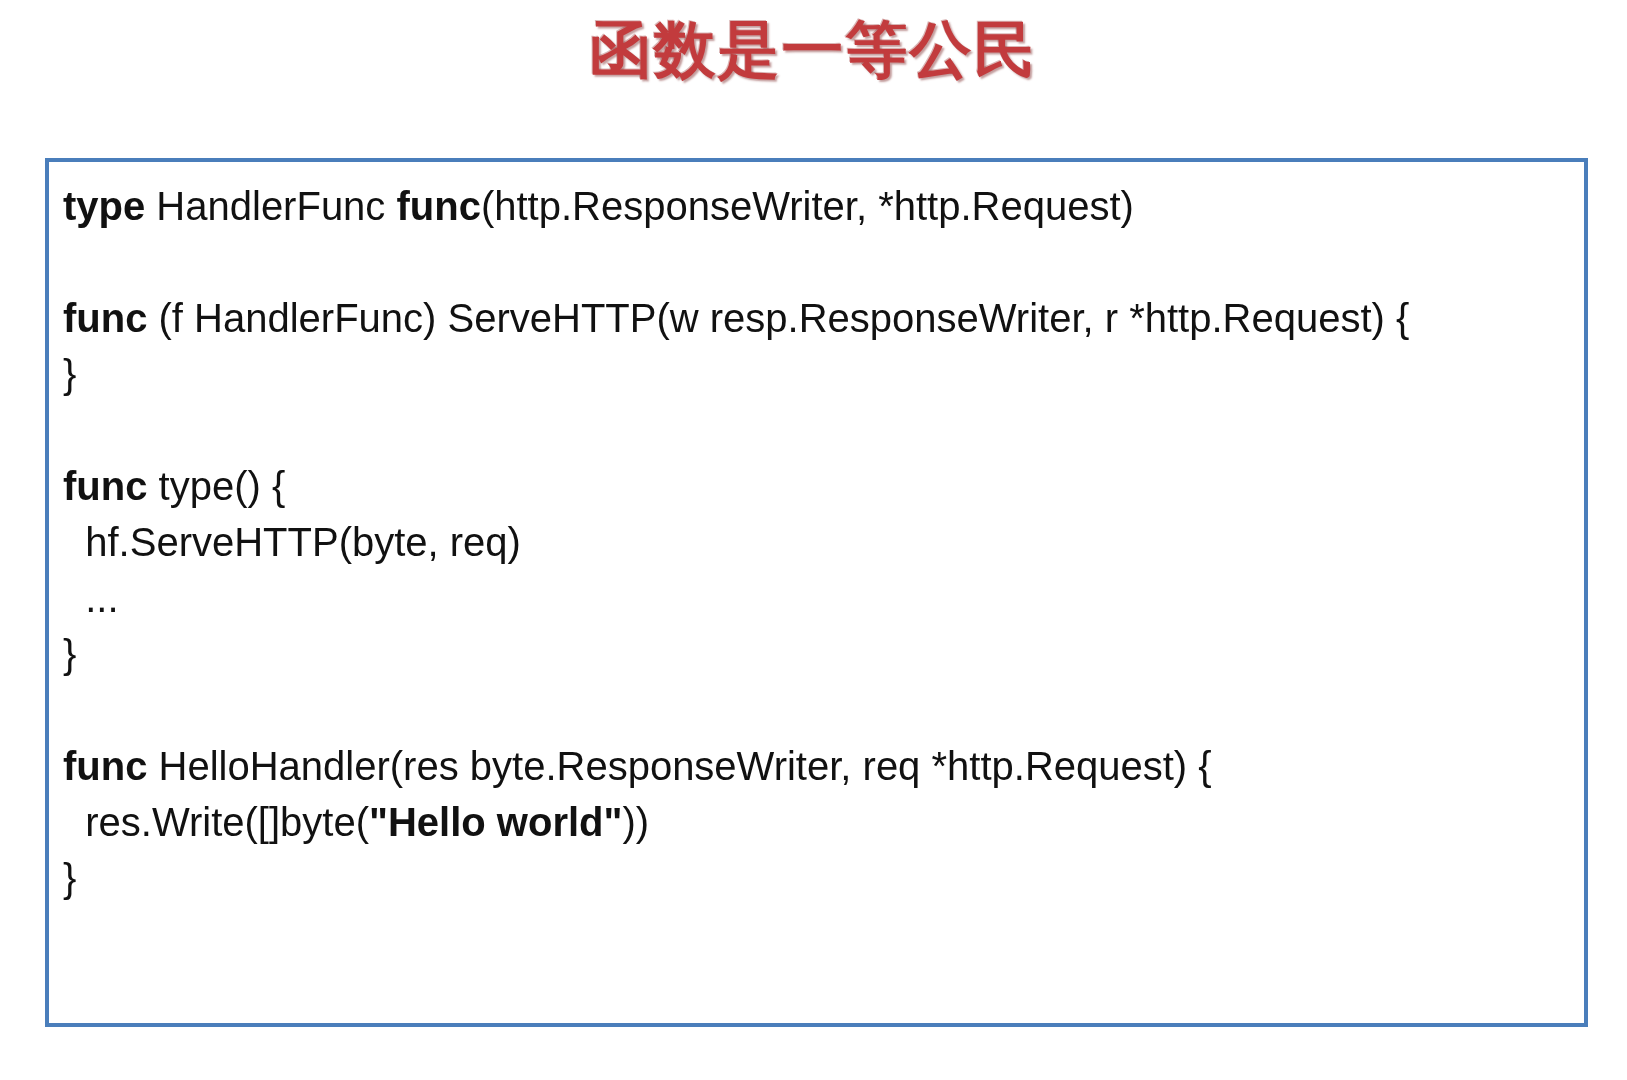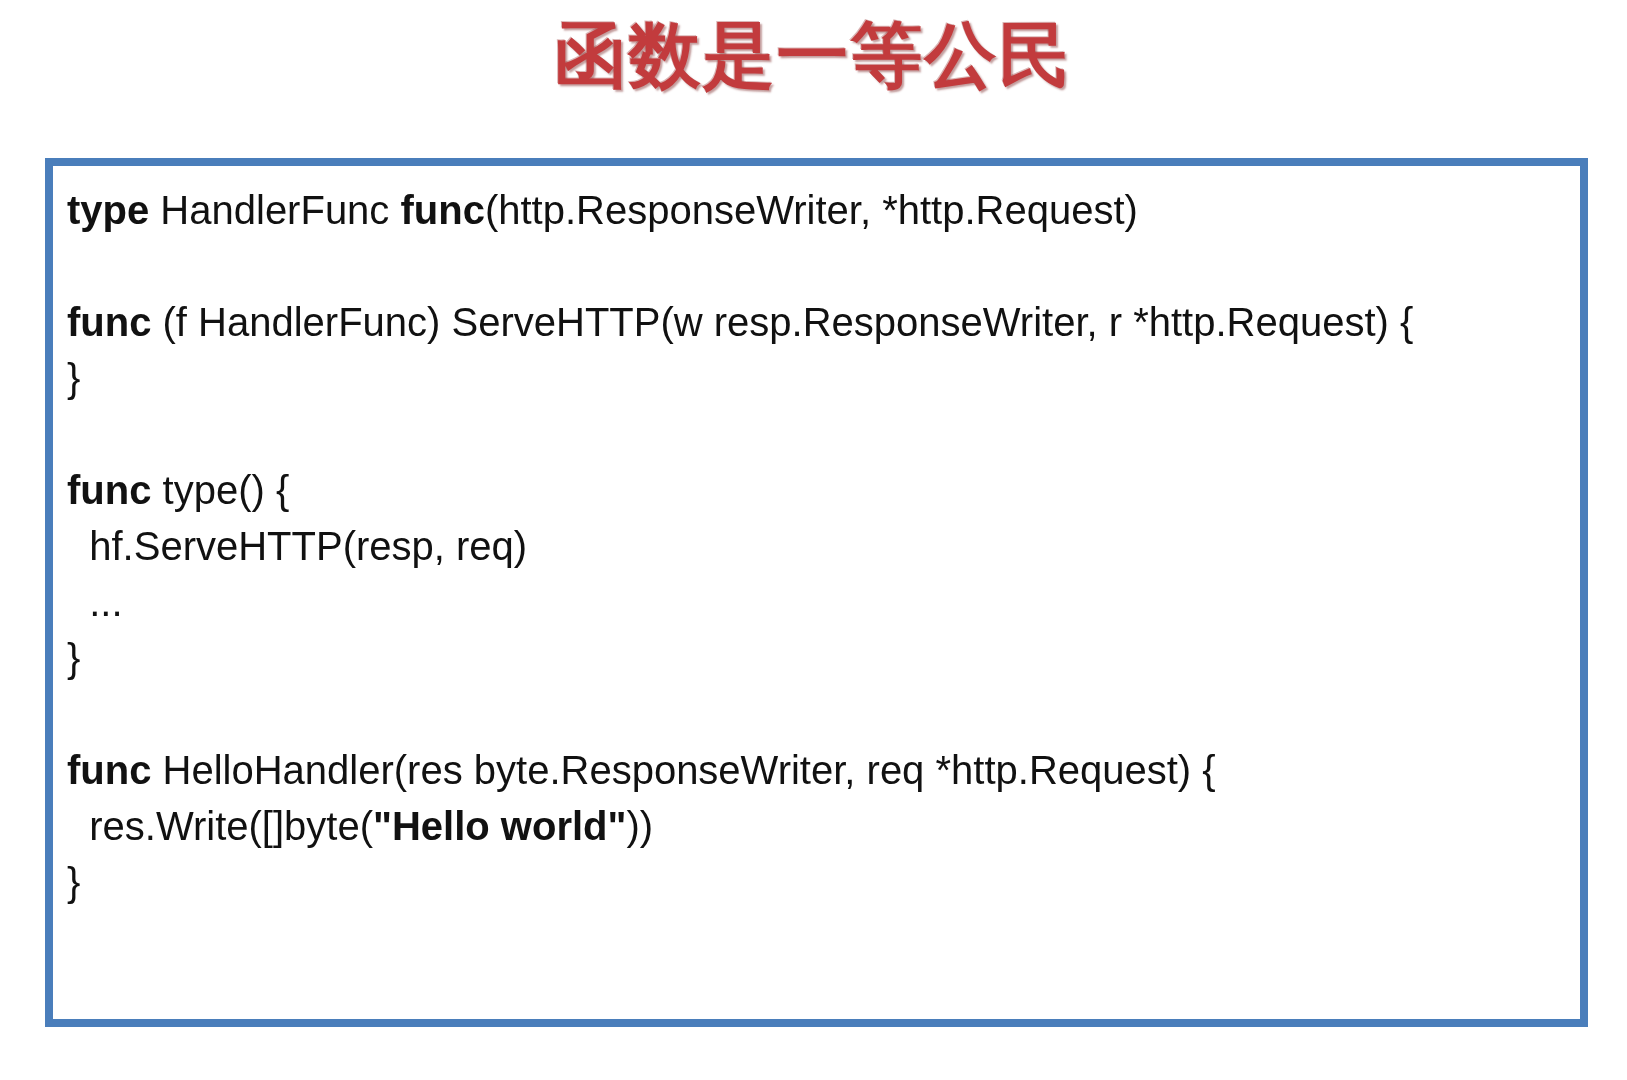--- a/index.html
+++ b/index.html
@@ -15,34 +15,34 @@
     width: 1627px;
     height: 1080px;
     background: #ffffff;
   }
   .slide-title {
     position: absolute;
     top: 8px;
     left: 0;
     width: 100%;
     text-align: center;
-    font-size: 72px;
+    font-size: 62px;
     font-weight: bold;
     letter-spacing: 2px;
     color: #c23b3d;
     text-shadow: 2px 2px 2px rgba(122, 37, 37, 0.45),
                  -1px -1px 0 rgba(150, 45, 45, 0.35);
   }
   .code-box {
     position: absolute;
     left: 45px;
     top: 158px;
     width: 1543px;
     height: 869px;
-    border: 8px solid #701a75;
+    border: 4px solid #701a75;
     background: #ffffff;
     padding: 16px 10px 0 14px;
     overflow: hidden;
   }
   .code-line {
     font-size: 40px;
     line-height: 56px;
     color: #111111;
     white-space: pre-wrap;
   }
@@ -56,21 +56,21 @@
 <div class="slide">
   <div class="slide-title" style="color: rgb(194, 59, 61);">函数是一等公民</div>
 
   <div class="code-box" style="border-color: rgb(74, 126, 187);">
       <div class="code-line"><span class="b">type</span><span> HandlerFunc </span><span class="b">func</span><span>(http.ResponseWriter, *http.Request)</span></div>
       <div class="code-line">&nbsp;</div>
       <div class="code-line"><span class="b">func</span><span> (f HandlerFunc) ServeHTTP(w resp.ResponseWriter, r *http.Request) {</span></div>
       <div class="code-line"><span>}</span></div>
       <div class="code-line">&nbsp;</div>
       <div class="code-line"><span class="b">func</span><span> type() {</span></div>
-      <div class="code-line"><span>  hf.ServeHTTP(resp, req)</span></div>
+      <div class="code-line"><span>  hf.ServeHTTP(byte, req)</span></div>
       <div class="code-line"><span>  ...</span></div>
       <div class="code-line"><span>}</span></div>
       <div class="code-line">&nbsp;</div>
       <div class="code-line"><span class="b">func</span><span> HelloHandler(res byte.ResponseWriter, req *http.Request) {</span></div>
       <div class="code-line"><span>  res.Write([]byte(</span><span class="b">"Hello world"</span><span>))</span></div>
       <div class="code-line"><span>}</span></div>
     </div>
 </div>
 
 </body></html>

